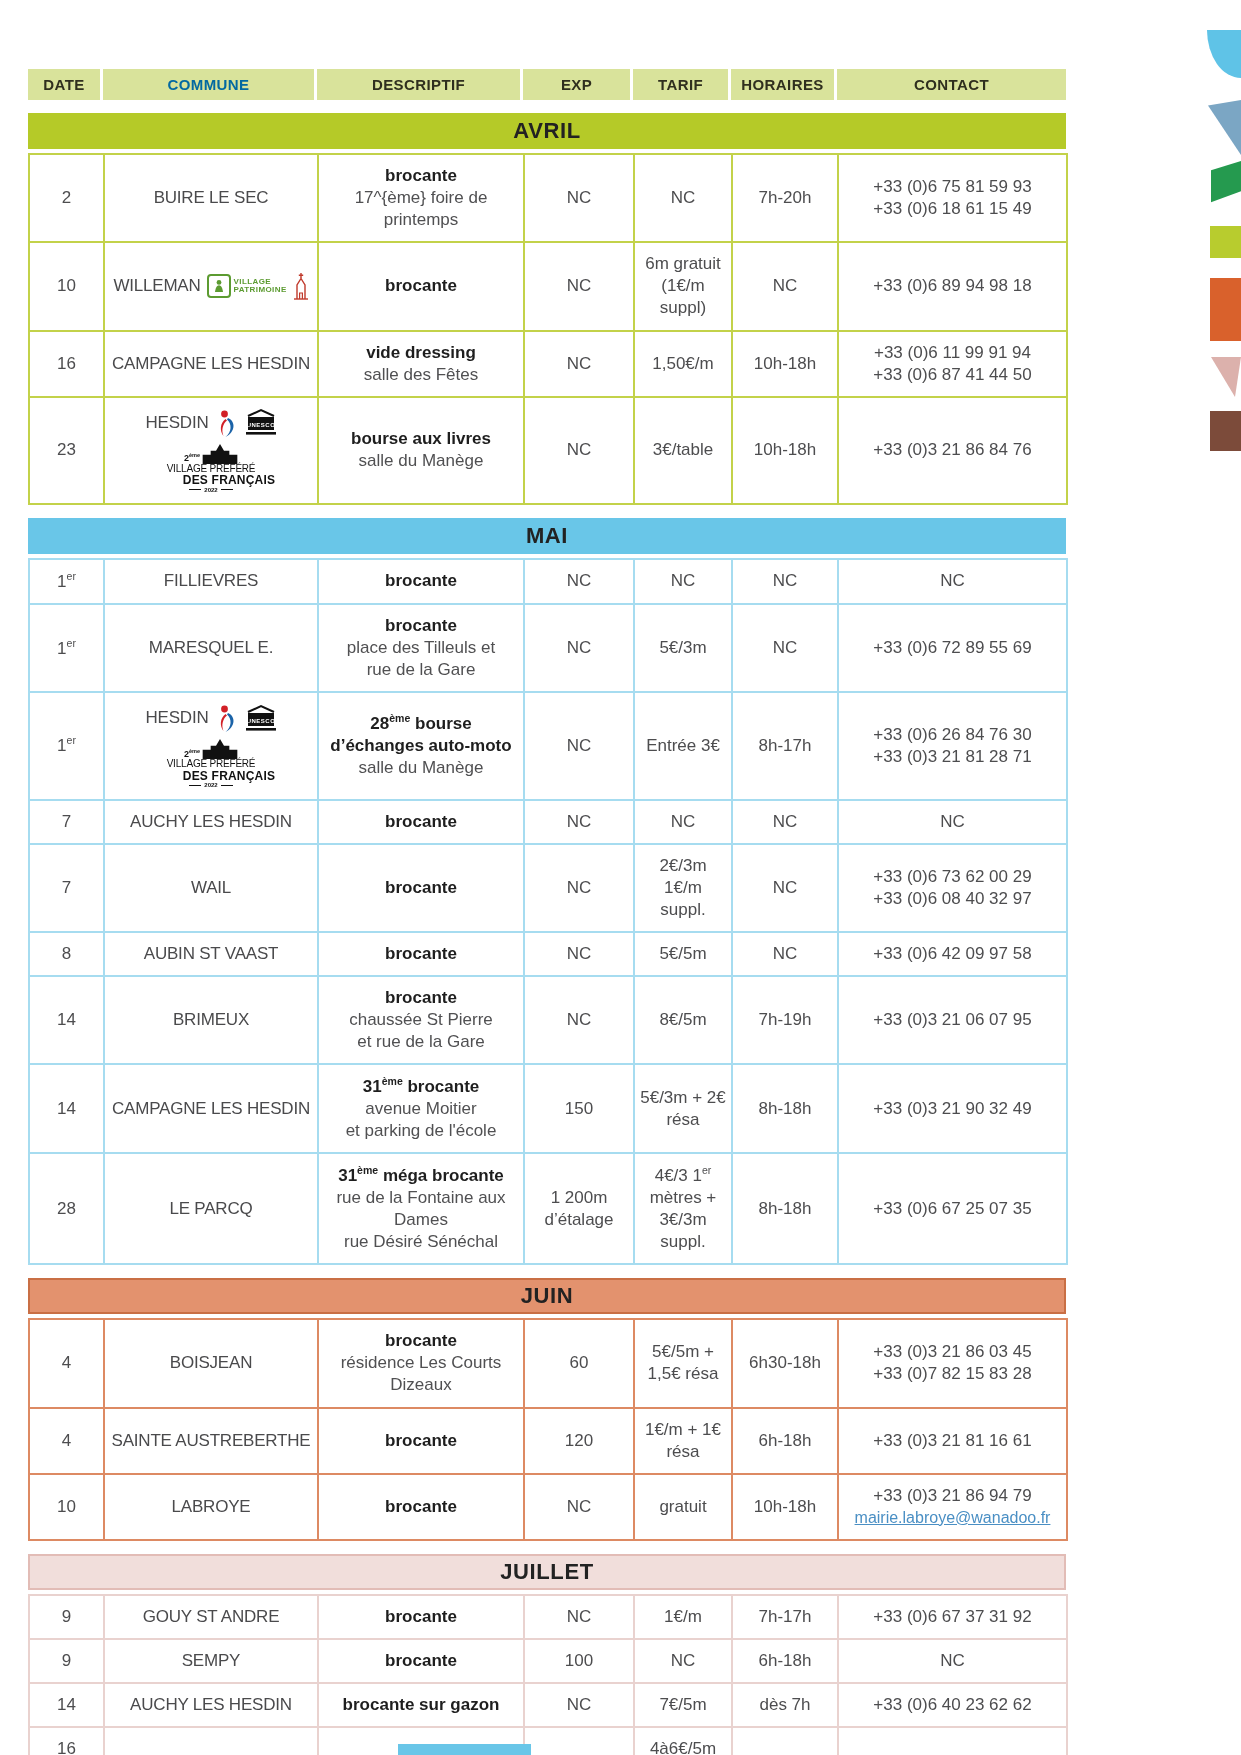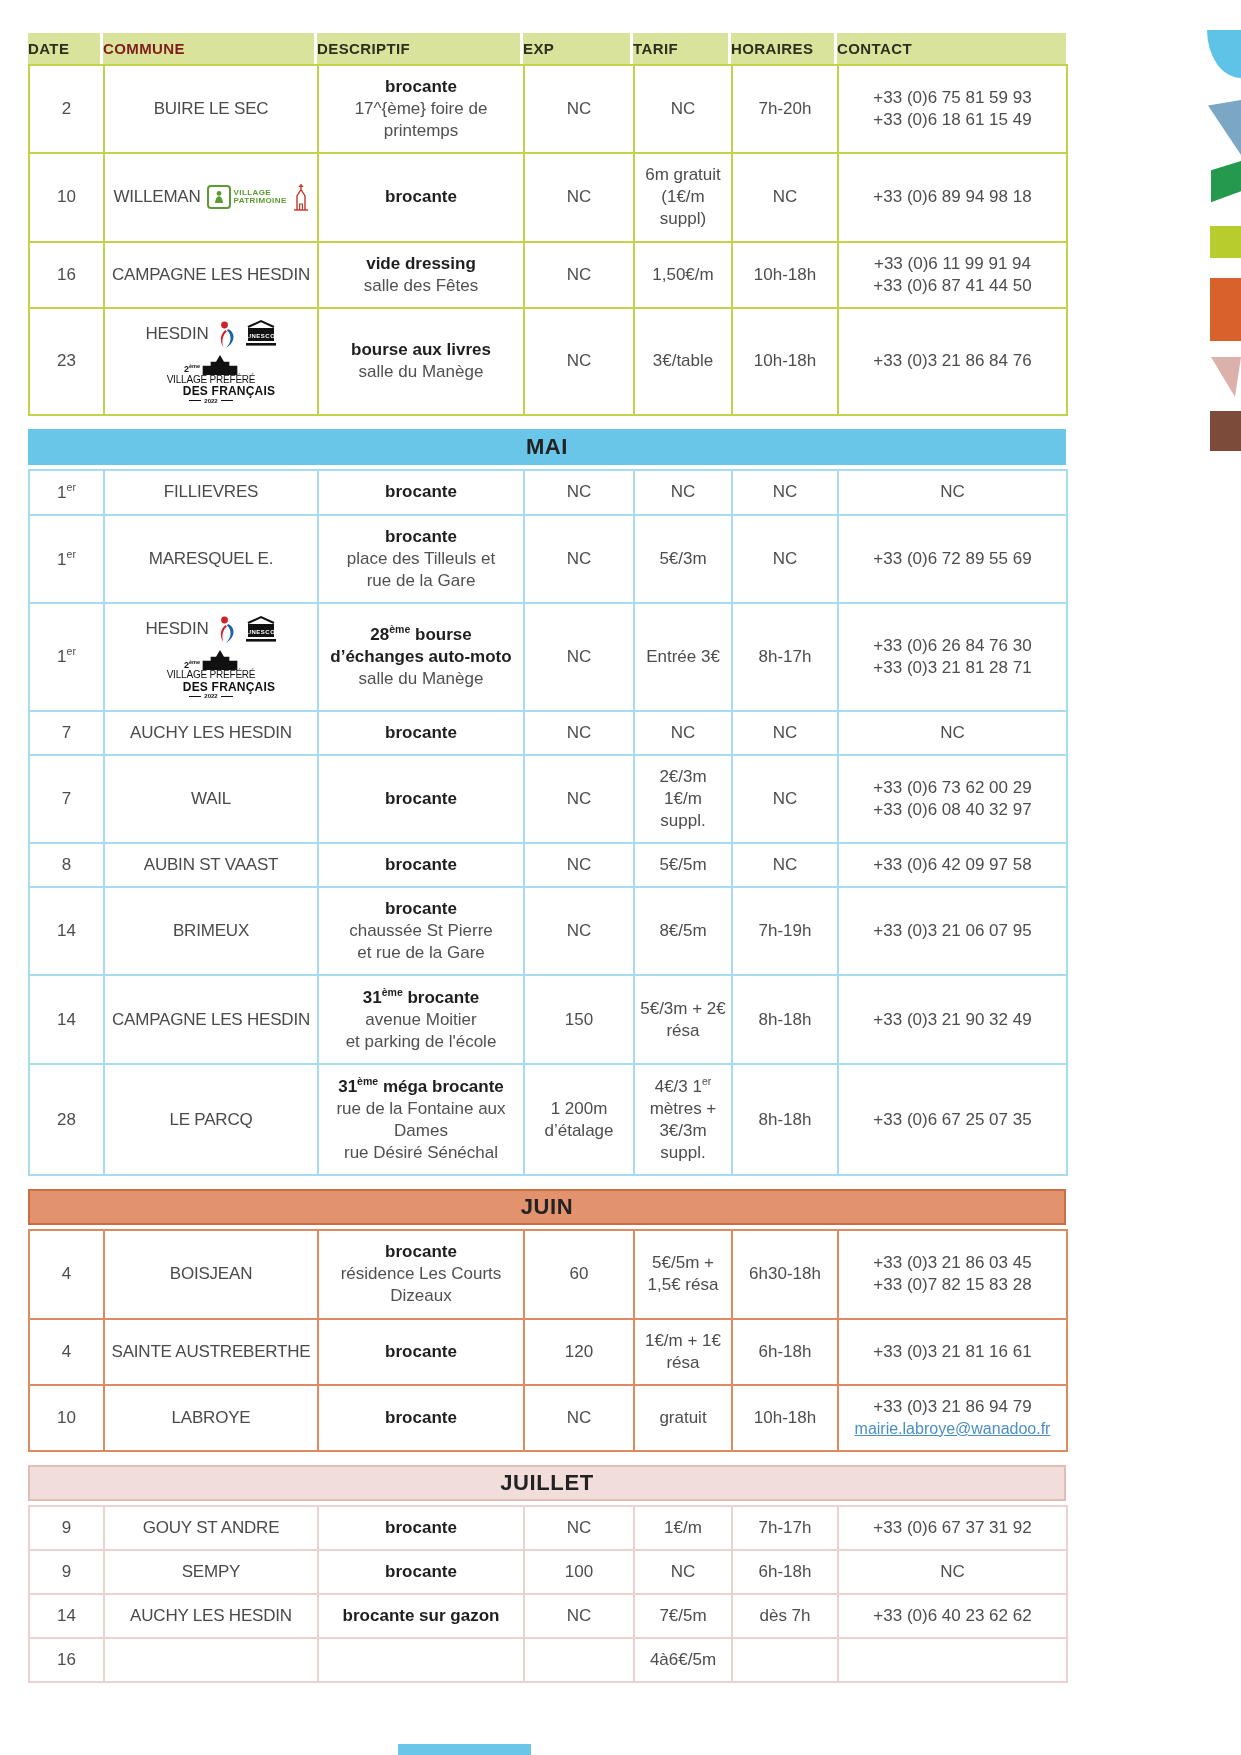--- a/index.html
+++ b/index.html
@@ -5,23 +5,24 @@
   html,body{margin:0;padding:0;}
   body{
     width:1241px;height:1755px;position:relative;overflow:hidden;background:#ffffff;
     font-family:"Liberation Sans",sans-serif;color:#4d4d4f;
   }
   #page{position:absolute;left:28px;top:33px;width:1038px;}
 
   
   .cols-header{display:flex;}
   .hcell{
-    box-sizing:border-box;height:31px;display:flex;align-items:center;
+    box-sizing:border-box;height:31px;display:flex;align-items:center;justify-content:center;
     font-weight:bold;font-size:15px;letter-spacing:.4px;
     border-right:3px solid #fff;
+    margin-top:36px;
   }
   .hcell:last-child{border-right:none;}
 
   
   .band{
     box-sizing:border-box;height:36px;margin:13px 0 4px 0;
     display:flex;align-items:center;justify-content:center;
     font-weight:bold;font-size:22px;letter-spacing:.6px;color:#222;
     background:var(--band);border:2px solid var(--band-border);
   }
@@ -63,40 +64,43 @@
   #bottom-bar{position:absolute;left:398px;top:1744px;width:133px;height:11px;}
 </style>
 </head>
 <body>
 
 <div id="page">
     <div class="cols-header">
       <div class="hcell" style="width: 75px; background: rgb(217, 227, 155); color: rgb(47, 47, 30);">
         <span>DATE</span>
       </div>
-      <div class="hcell" style="width: 214px; background: rgb(217, 227, 155); color: #7f1d1d;">
+      <div class="hcell" style="width: 214px; background: rgb(217, 227, 155); color: #0369a1;">
         <span>COMMUNE</span>
       </div>
       <div class="hcell" style="width: 206px; background: rgb(217, 227, 155); color: rgb(47, 47, 30);">
         <span>DESCRIPTIF</span>
       </div>
       <div class="hcell" style="width: 110px; background: rgb(217, 227, 155); color: rgb(47, 47, 30);">
         <span>EXP</span>
       </div>
       <div class="hcell" style="width: 98px; background: rgb(217, 227, 155); color: rgb(47, 47, 30);">
         <span>TARIF</span>
       </div>
       <div class="hcell" style="width: 106px; background: rgb(217, 227, 155); color: rgb(47, 47, 30);">
         <span>HORAIRES</span>
       </div>
       <div class="hcell" style="width: 229px; background: rgb(217, 227, 155); color: rgb(47, 47, 30);">
         <span>CONTACT</span>
       </div>
     </div>
     <section class="section" style="--band: #b5ca28; --band-border: #b5ca28; --border: #c3d24a;">
+      <div class="band">
+        <span>AVRIL</span>
+      </div>
       <table class="grid">
         <colgroup>
           <col style="width: 75px;">
           <col style="width: 214px;">
           <col style="width: 206px;">
           <col style="width: 110px;">
           <col style="width: 98px;">
           <col style="width: 106px;">
           <col style="width: 229px;">
         </colgroup>

